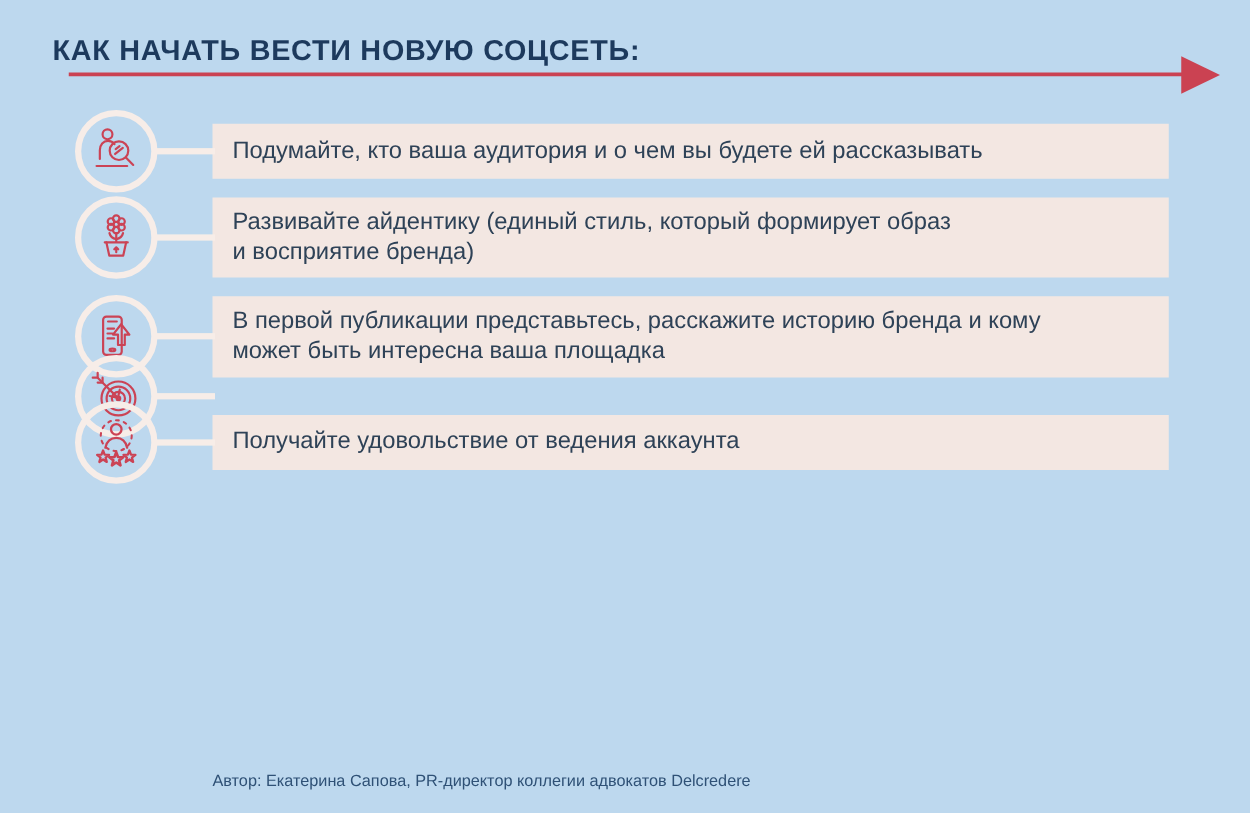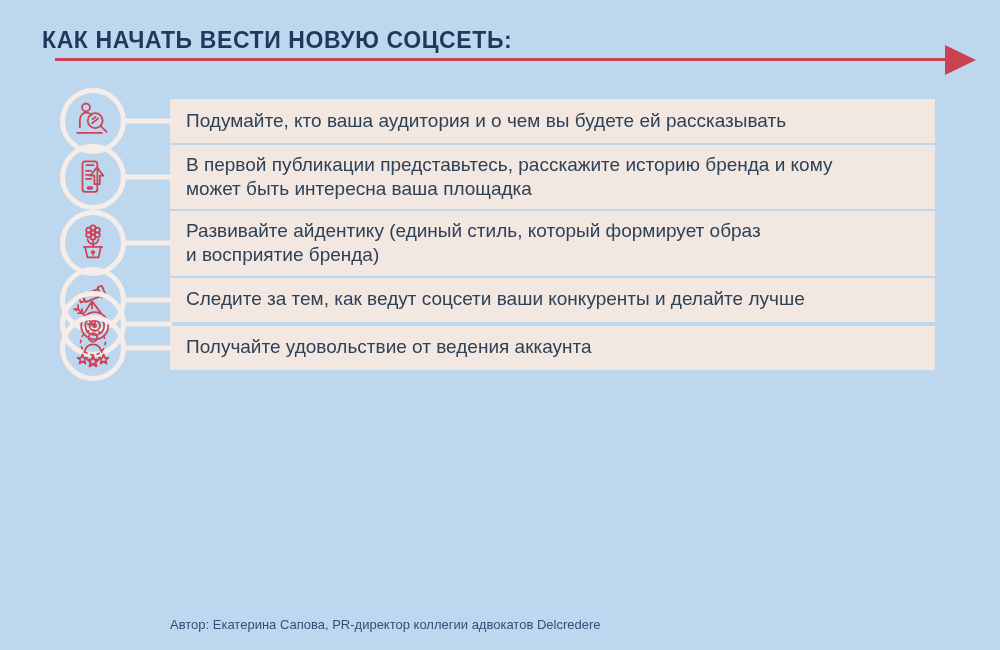--- a/index.html
+++ b/index.html
@@ -25,21 +25,21 @@
     position:absolute;left:945px;top:45px;
     width:0;height:0;
     border-left:31px solid #cb4252;
     border-top:15px solid transparent;
     border-bottom:15px solid transparent;
   }
 
   
   .list{
     position:absolute;left:60px;top:99px;width:875px;
-    display:flex;flex-direction:column;gap:2px;
+    display:flex;flex-direction:column;gap:15px;
   }
   .row{position:relative;padding-left:110px;}
   .circle{
     position:absolute;left:0;top:50%;transform:translateY(-50%);
     width:66px;height:66px;box-sizing:border-box;
     border:5px solid #f7ede8;border-radius:50%;
     display:flex;align-items:center;justify-content:center;
   }
   .connector{
     position:absolute;left:63px;top:50%;transform:translateY(-50%);
@@ -90,37 +90,20 @@
       <div class="connector"></div>
       <div class="box">
         <span>Подумайте, кто ваша аудитория и о чем вы будете ей рассказывать</span>
       </div>
     </div>
 
 
     <div class="row">
       <div class="circle">
         <svg width="42" height="42" viewBox="0 0 48 48" fill="none" stroke="#cb4355" stroke-width="2" stroke-linecap="round" stroke-linejoin="round">
-          <rect x="12" y="6" width="17" height="35" rx="3"></rect>
-          <path d="M16.5 10.5 h8"></path>
-          <path d="M16 17 h6 M16 21.5 h4.5 M16 26 h6"></path>
-          <ellipse cx="20.5" cy="36.5" rx="2.6" ry="1.2"></ellipse>
-          <path d="M28.5 13 L36 22.5 h-4.2 v9.5 h-6.2 v-9.5 H21 Z"></path>
-        </svg>
-      </div>
-      <div class="connector"></div>
-      <div class="box">
-        <span>В первой публикации представьтесь, расскажите историю бренда и кому
-может быть интересна ваша площадка</span>
-      </div>
-    </div>
-
-    <div class="row">
-      <div class="circle">
-        <svg width="42" height="42" viewBox="0 0 48 48" fill="none" stroke="#cb4355" stroke-width="2" stroke-linecap="round" stroke-linejoin="round">
           <circle cx="24" cy="6.8" r="3"></circle>
             <circle cx="28.8" cy="9.4" r="3"></circle>
             <circle cx="28.8" cy="14.6" r="3"></circle>
           <circle cx="24" cy="17.2" r="3"></circle>
             <circle cx="19.2" cy="14.6" r="3"></circle>
             <circle cx="19.2" cy="9.4" r="3"></circle>
           <circle cx="24" cy="12" r="2.4"></circle>
           <path d="M24 20 V28"></path>
           <path d="M24 25.5 q-5-.8-6.2-5.5"></path>
           <path d="M24 25.5 q5-.8 6.2-5.5"></path>
@@ -132,34 +115,34 @@
       <div class="connector"></div>
       <div class="box">
         <span>Развивайте айдентику (единый стиль, который формирует образ
 и восприятие бренда)</span>
       </div>
     </div>
 
     <div class="row">
       <div class="circle">
         <svg width="42" height="42" viewBox="0 0 48 48" fill="none" stroke="#cb4355" stroke-width="2" stroke-linecap="round" stroke-linejoin="round">
-          <g transform="rotate(-22 22 19)">
-            <rect x="13" y="15" width="19" height="8.5" rx="1"></rect>
-            <rect x="32" y="13" width="5.5" height="12.5" rx="1"></rect>
-            <rect x="8" y="16.8" width="5" height="5"></rect>
-          </g>
-          <path d="M22.5 26 L14 39 M23.5 26 L33 39 M23 26 V33.5"></path>
-          <path d="M5 36 h.1 M10 38.5 h.1"></path>
+          <rect x="12" y="6" width="17" height="35" rx="3"></rect>
+          <path d="M16.5 10.5 h8"></path>
+          <path d="M16 17 h6 M16 21.5 h4.5 M16 26 h6"></path>
+          <ellipse cx="20.5" cy="36.5" rx="2.6" ry="1.2"></ellipse>
+          <path d="M28.5 13 L36 22.5 h-4.2 v9.5 h-6.2 v-9.5 H21 Z"></path>
         </svg>
       </div>
       <div class="connector"></div>
       <div class="box">
-        <span>Следите за тем, как ведут соцсети ваши конкуренты и делайте лучше</span>
+        <span>В первой публикации представьтесь, расскажите историю бренда и кому
+может быть интересна ваша площадка</span>
       </div>
     </div>
+
 
 
     <div class="row">
       <div class="circle">
         <svg width="42" height="42" viewBox="0 0 48 48" fill="none" stroke="#cb4355" stroke-width="2" stroke-linecap="round" stroke-linejoin="round">
           <circle cx="26" cy="26" r="15.5"></circle>
           <circle cx="26" cy="26" r="10.8"></circle>
           <circle cx="26" cy="26" r="6"></circle>
           <circle cx="26" cy="26" r="1.6"></circle>
           <path d="M7 7 L25.5 25.5"></path>

